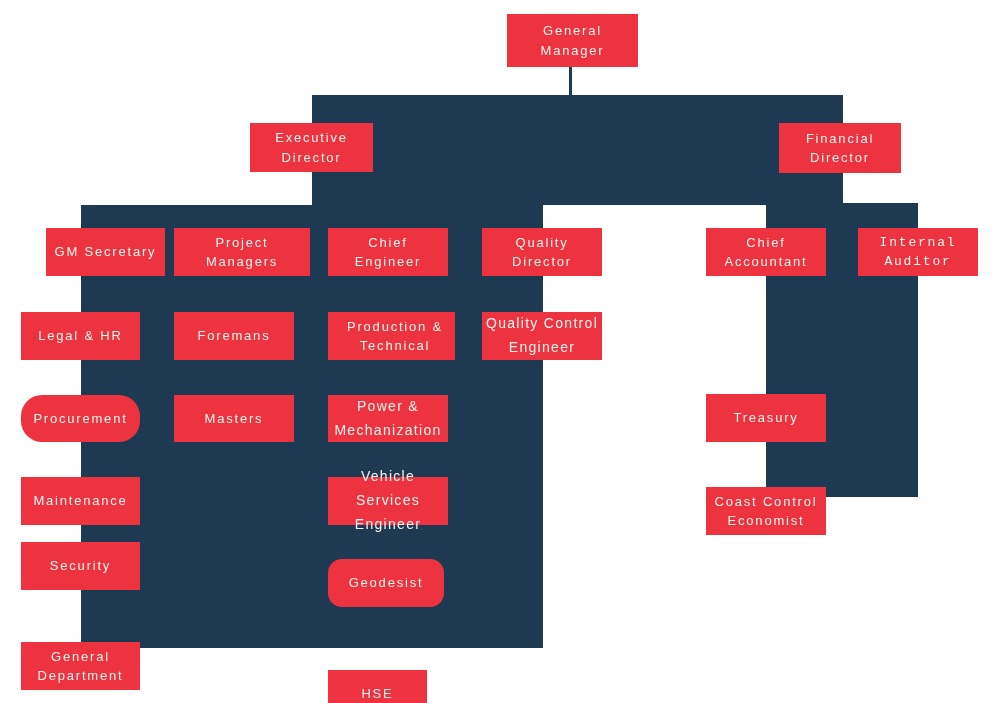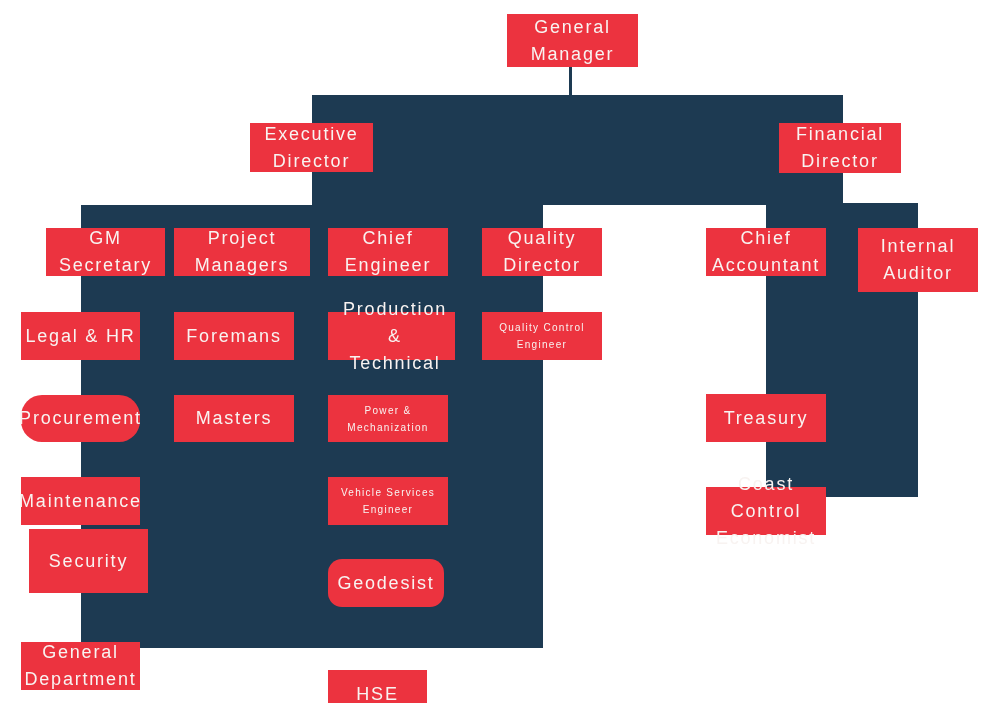--- a/index.html
+++ b/index.html
@@ -11,26 +11,26 @@
   }
   .stage{position:relative;width:1000px;height:703px;}
   .shape{position:absolute;background:var(--navy,#1d3a52);}
   .box{
     position:absolute;
     background:var(--red,#ec333f);
     color:var(--text,#f8f3f1);
     display:flex;align-items:center;justify-content:center;
     text-align:center;
     white-space:pre-line;
-    font-size:18px;
+    font-size:13px;
     letter-spacing:1.8px;
     line-height:1.5;
     font-weight:500;
   }
-  .box--sm{font-size:10px;letter-spacing:1.3px;line-height:1.7;}
+  .box--sm{font-size:14px;letter-spacing:1.3px;line-height:1.7;}
 </style>
 </head>
 <body>
 
 <div class="stage">
 
   <div class="shape" style="left:569px;top:66px;width:3px;height:30px;"></div>
   <div class="shape" style="left:312px;top:95px;width:531px;height:110px;"></div>
   <div class="shape" style="left:81px;top:205px;width:462px;height:443px;"></div>
   <div class="shape" style="left:766px;top:203px;width:152px;height:294px;"></div>
@@ -45,21 +45,21 @@
 
   <div class="box" style="left:21px;top:228px;width:119px;height:48px;margin-left:25px;">GM Secretary</div>
   <div class="box" style="left:174px;top:228px;width:136px;height:48px;">Project
 Managers</div>
   <div class="box" style="left:328px;top:228px;width:120px;height:48px;">Chief
 Engineer</div>
   <div class="box" style="left:482px;top:228px;width:120px;height:48px;">Quality
 Director</div>
   <div class="box" style="left:706px;top:228px;width:120px;height:48px;">Chief
 Accountant</div>
-  <div class="box" style="left:858px;top:228px;width:120px;height:64px;">Internal
+  <div class="box" style="left:858px;top:228px;width:120px;height:48px;font-family:Liberation Mono, monospace;">Internal
 Auditor</div>
 
   <div class="box" style="left:21px;top:312px;width:119px;height:48px;">Legal &amp; HR</div>
   <div class="box" style="left:174px;top:312px;width:120px;height:48px;">Foremans</div>
   <div class="box" style="left:328px;top:312px;width:120px;height:48px;padding-left:7px;">Production &amp;
 Technical</div>
   <div class="box box--sm" style="left:482px;top:312px;width:120px;height:48px;">Quality Control
 Engineer</div>
 
   <div class="box" style="left:21px;top:395px;width:119px;height:47px;border-radius:21px;">Procurement</div>
@@ -67,20 +67,20 @@
   <div class="box box--sm" style="left:328px;top:395px;width:120px;height:47px;">Power &amp;
 Mechanization</div>
   <div class="box" style="left:706px;top:394px;width:120px;height:48px;">Treasury</div>
 
   <div class="box" style="left:21px;top:477px;width:119px;height:48px;">Maintenance</div>
   <div class="box box--sm" style="left:328px;top:477px;width:120px;height:48px;">Vehicle Services
 Engineer</div>
   <div class="box" style="left:706px;top:487px;width:120px;height:48px;">Coast Control
 Economist</div>
 
-  <div class="box" style="left:21px;top:529px;width:119px;height:64px;margin-left:8px;">Security</div>
+  <div class="box" style="left:21px;top:542px;width:119px;height:48px;">Security</div>
   <div class="box" style="left:328px;top:559px;width:116px;height:48px;border-radius:14px;">Geodesist</div>
 
   <div class="box" style="left:21px;top:642px;width:119px;height:48px;">General
 Department</div>
   <div class="box" style="left:328px;top:670px;width:99px;height:48px;">HSE</div>
 
 </div>
 
 </body></html>

